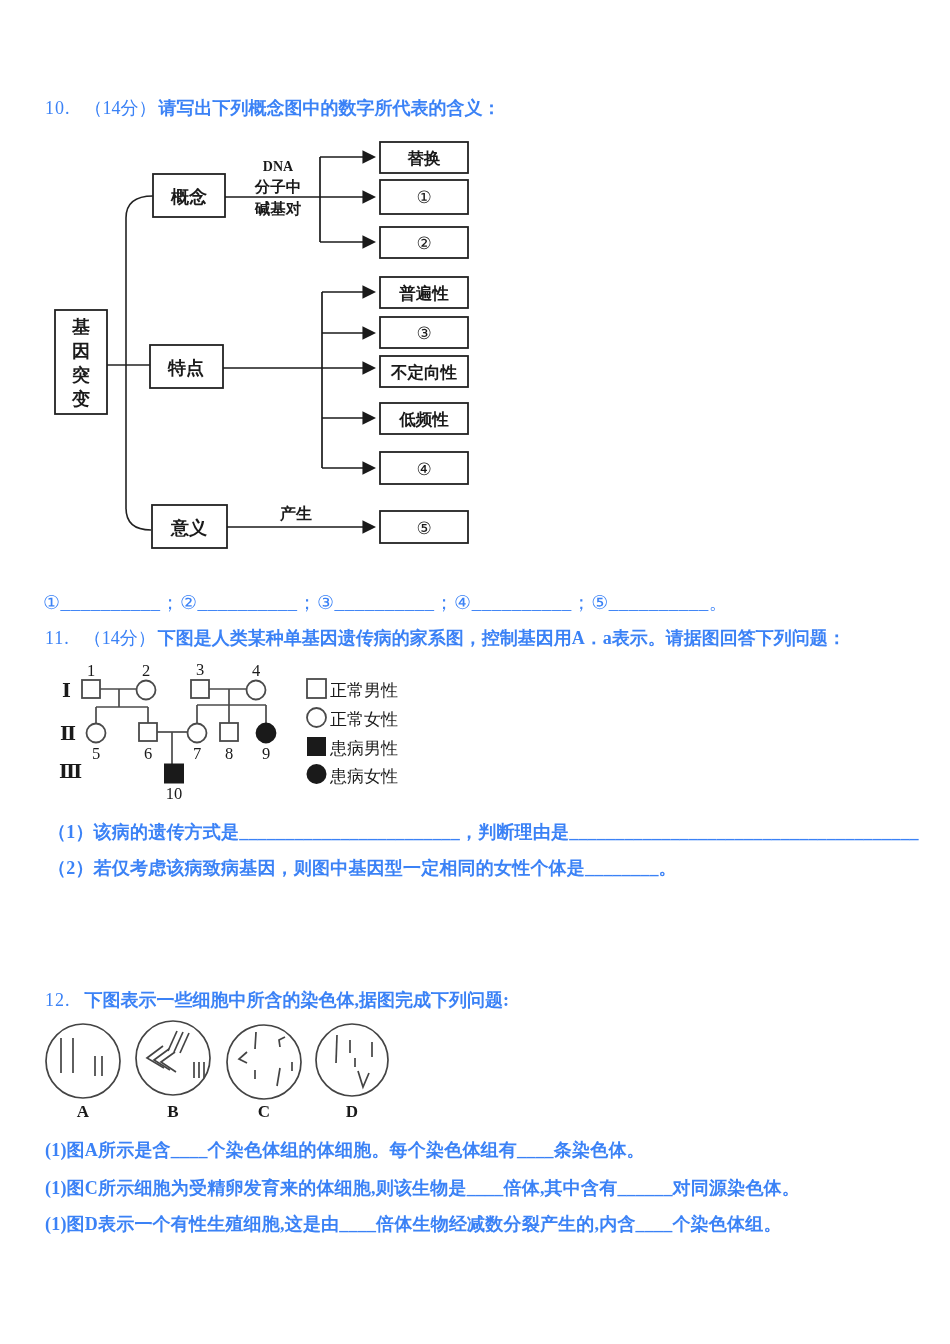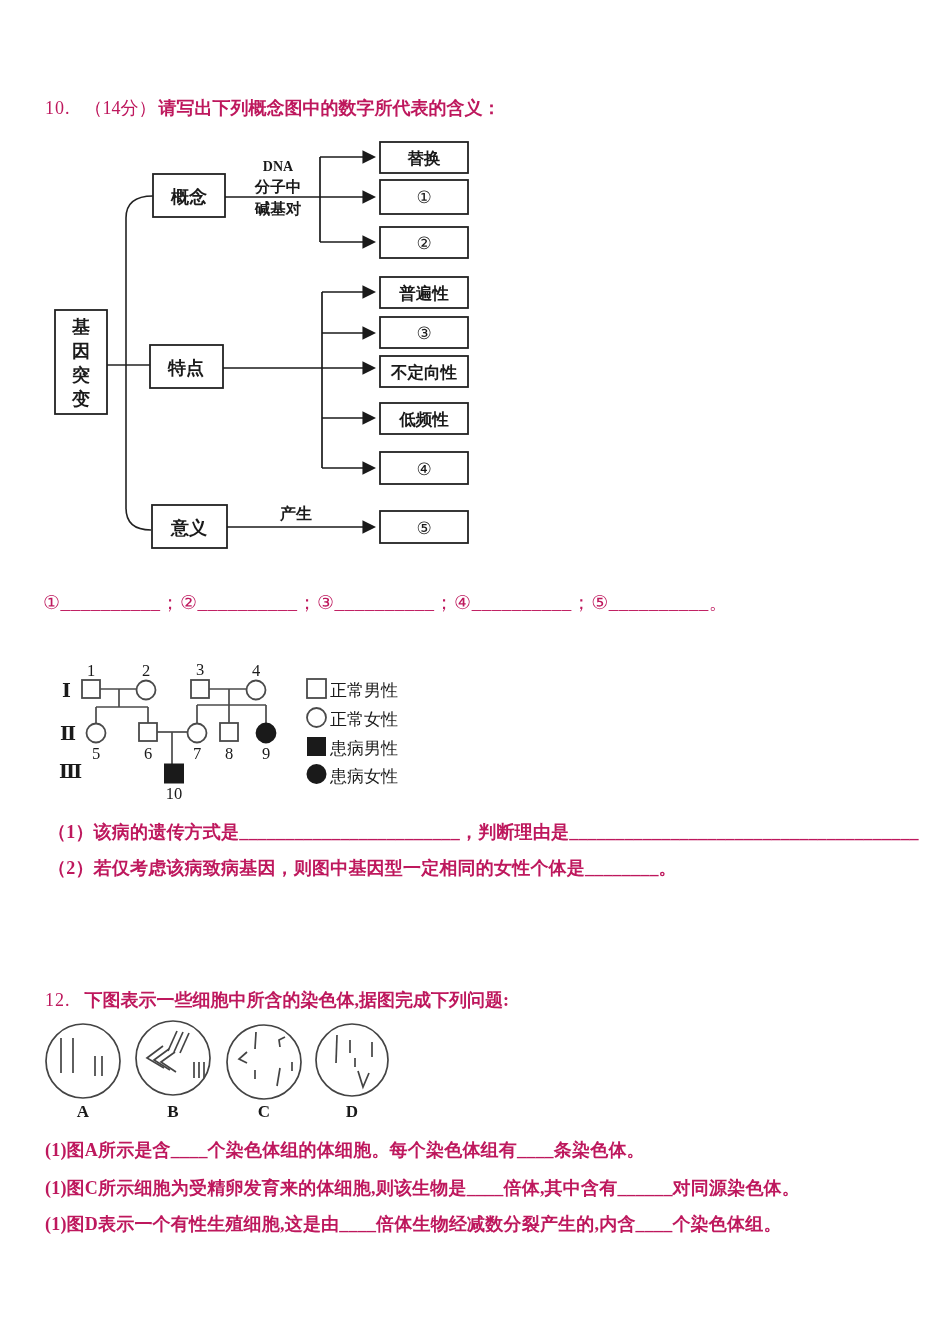--- a/index.html
+++ b/index.html
@@ -2,21 +2,21 @@
 <html><head>
 <meta charset="utf-8">
 <style>
   html,body{margin:0;padding:0;background:#e8e8e8;}
   .page{
     position:relative;
     width:950px;height:1344px;
     margin:0 auto;
     background:#ffffff;
     font-family:"Liberation Serif","DejaVu Serif",serif;
-    color:#be185d;
+    color:#3b82f6;
     overflow:hidden;
   }
   .abs{position:absolute;white-space:nowrap;}
   .q-header{font-size:18px;}
   .q-num{font-weight:400;margin-right:14px;letter-spacing:1px;}
   .q-points{font-weight:400;margin-right:2px;}
   .q-title{font-weight:700;}
   .item{font-size:18px;font-weight:700;letter-spacing:0.2px;}
   .ansline{font-size:19px;font-weight:400;letter-spacing:0.5px;}
   svg{position:absolute;}
@@ -117,20 +117,23 @@
       <text x="424" y="475" text-anchor="middle" font-size="17">④</text>
     </g>
     <g>
       <rect x="380" y="511" width="88" height="32" fill="none" stroke="#222" stroke-width="1.8"></rect>
       <text x="424" y="534" text-anchor="middle" font-size="17">⑤</text>
     </g>
   </svg>
 
   <div class="abs ansline" style="left:43px;top:590px;">①__________；②__________；③__________；④__________；⑤__________。</div>
 
+  <div class="abs q-header" style="left:45px;top:626px;">
+    <span class="q-num">11.</span><span class="q-points">（14分）</span><span class="q-title">下图是人类某种单基因遗传病的家系图，控制基因用A．a表示。请据图回答下列问题：</span>
+  </div>
 
   <svg style="left:45px;top:656px;" width="380" height="150" viewBox="45 656 380 150">
 
     <text x="62" y="697" font-size="19" font-weight="bold">Ⅰ</text>
     <text x="60" y="740" font-size="19" font-weight="bold">Ⅱ</text>
     <text x="59" y="778" font-size="19" font-weight="bold">Ⅲ</text>
 
     <g stroke="#4a4a4a" stroke-width="1.7">
       <line x1="100" y1="689" x2="136.5" y2="689"></line>
       <line x1="119" y1="689" x2="119" y2="707"></line>

